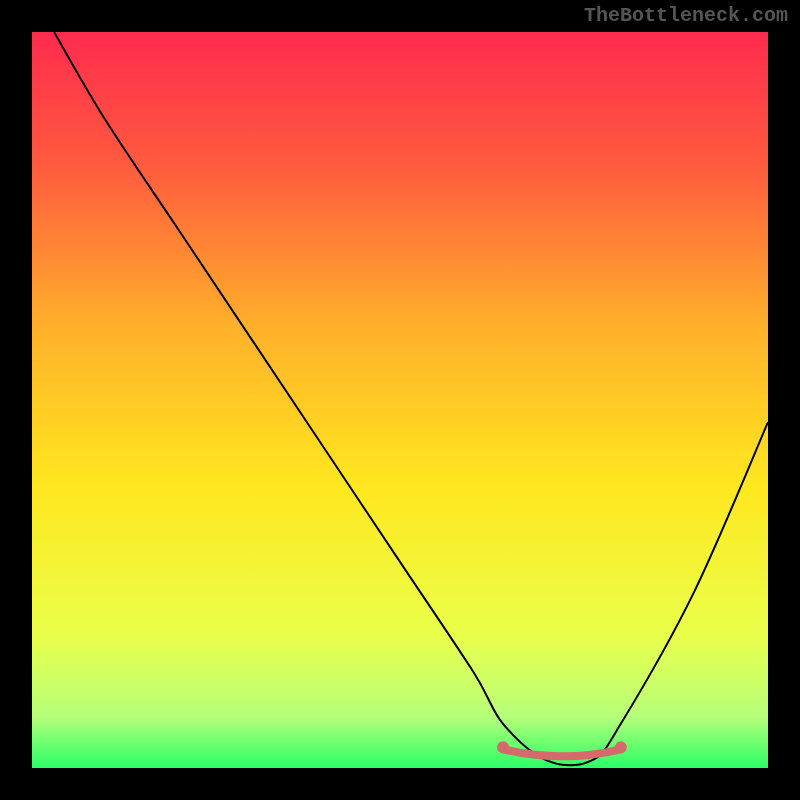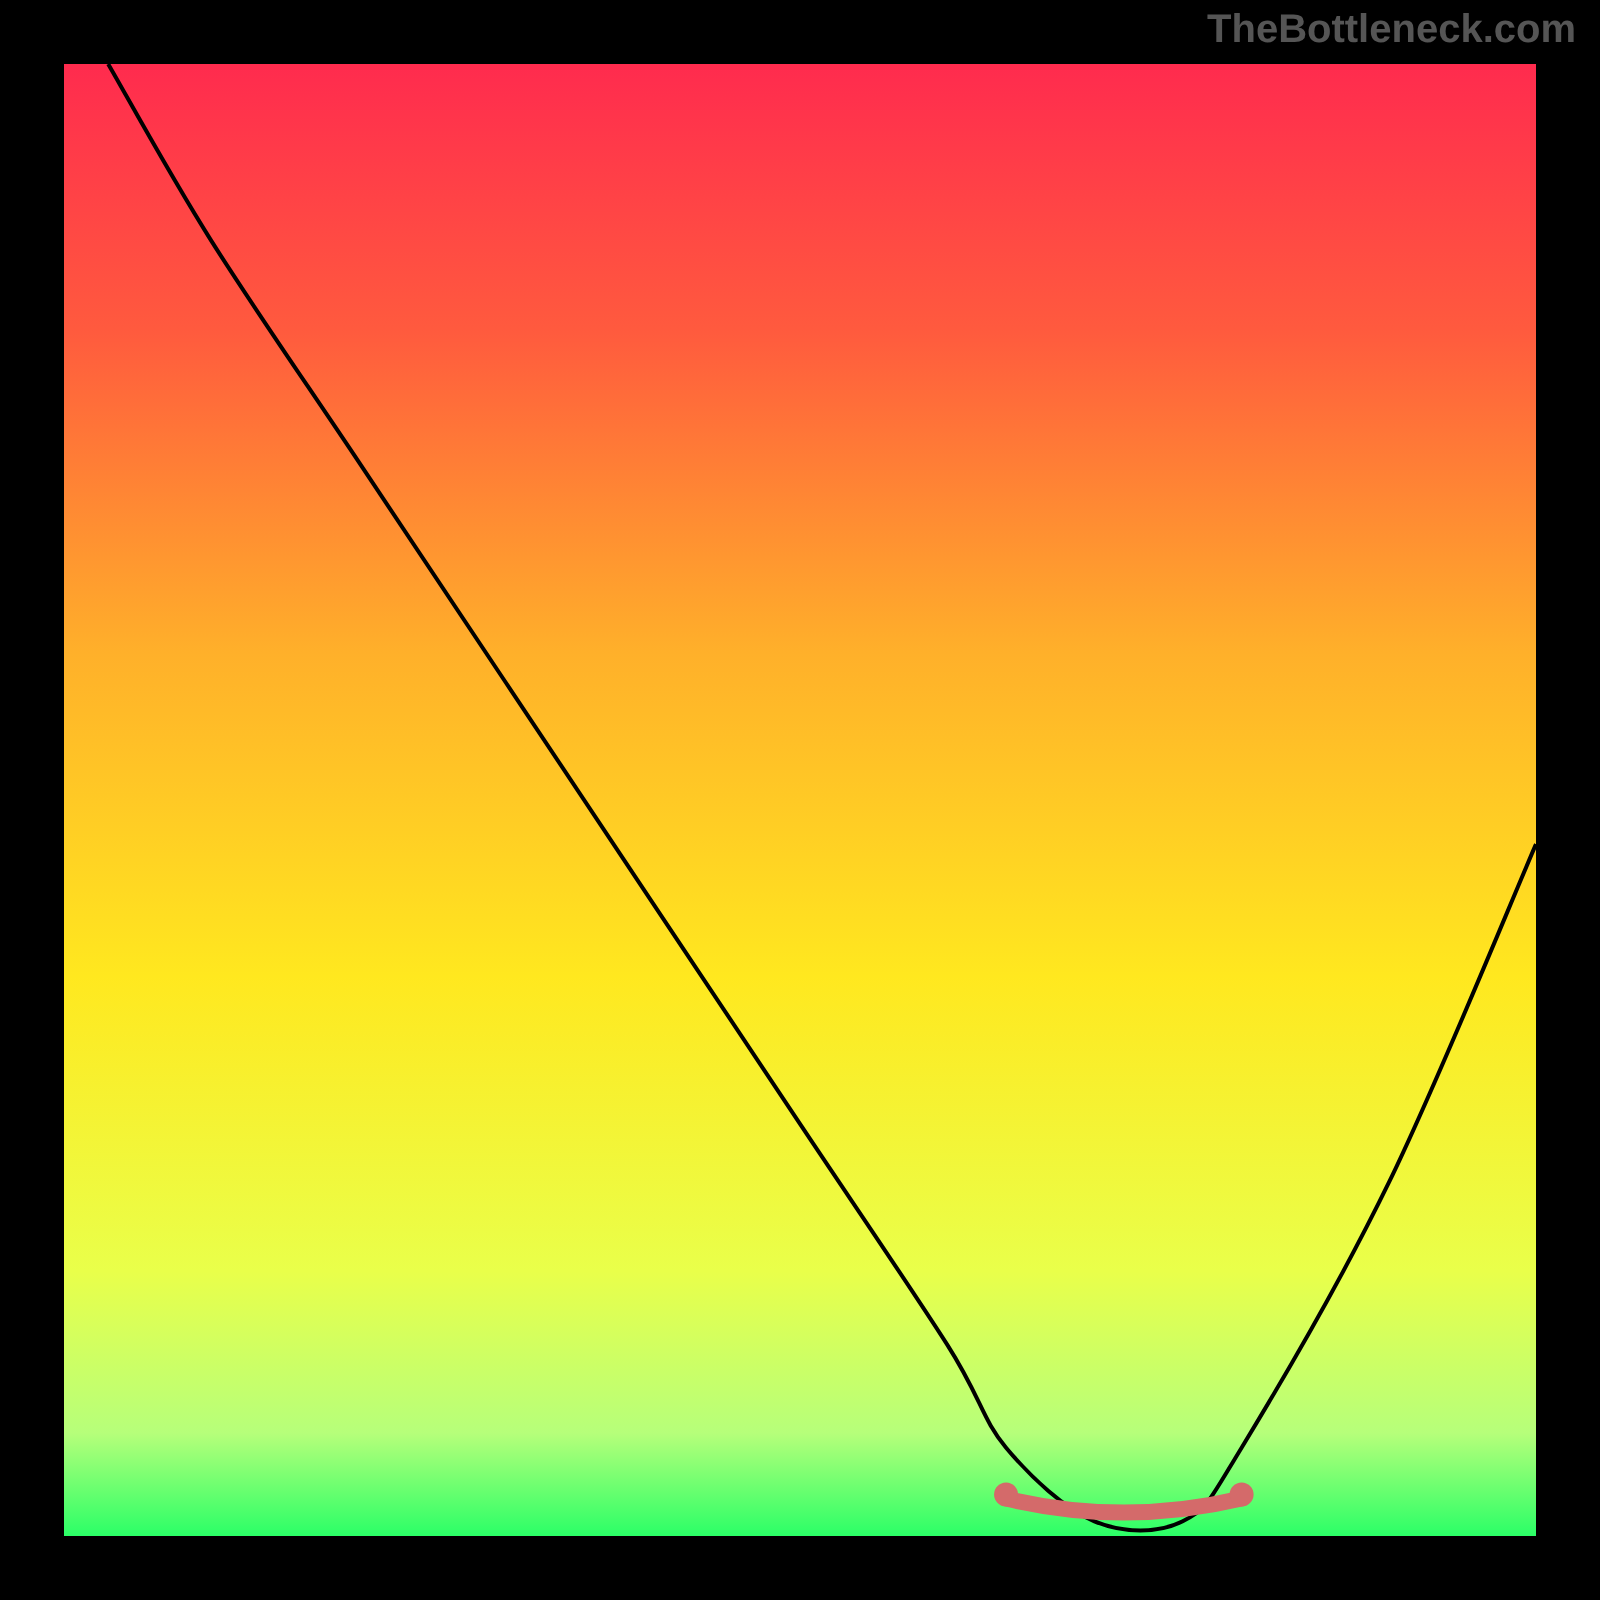--- a/index.html
+++ b/index.html
@@ -2,21 +2,21 @@
 <html><head>
 <meta charset="utf-8">
 <style>
   * { margin: 0; padding: 0; box-sizing: border-box; }
   html, body { width: 800px; height: 800px; background: #000; overflow: hidden; }
   .container { position: relative; width: 800px; height: 800px; background: #000; }
   .watermark {
     position: absolute;
     top: 4px;
     right: 12px;
-    font-family: Liberation Sans, sans-serif;
+    font-family: Liberation Mono, monospace;
     font-size: 20px;
     font-weight: bold;
     color: #555;
     z-index: 10;
   }
   .plot-area {
     position: absolute;
     left: 32px;
     top: 32px;
     width: 736px;

